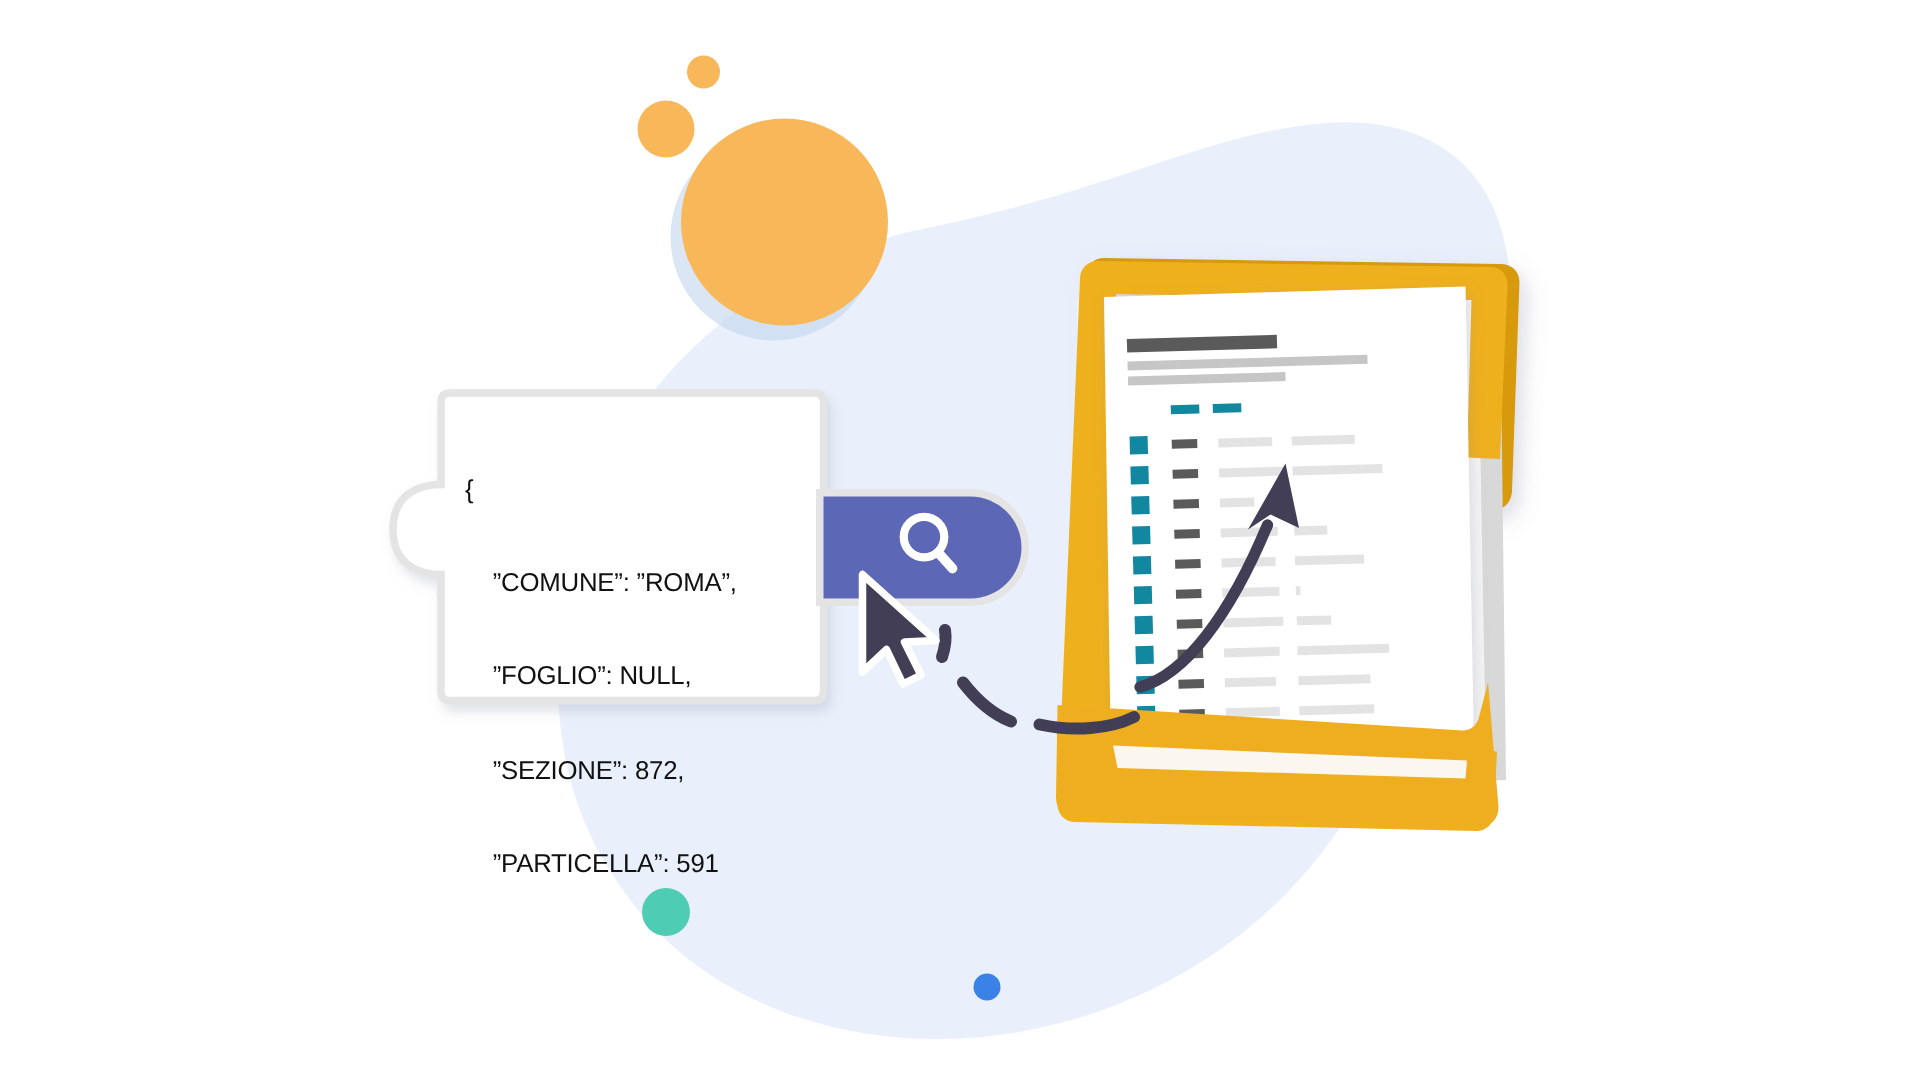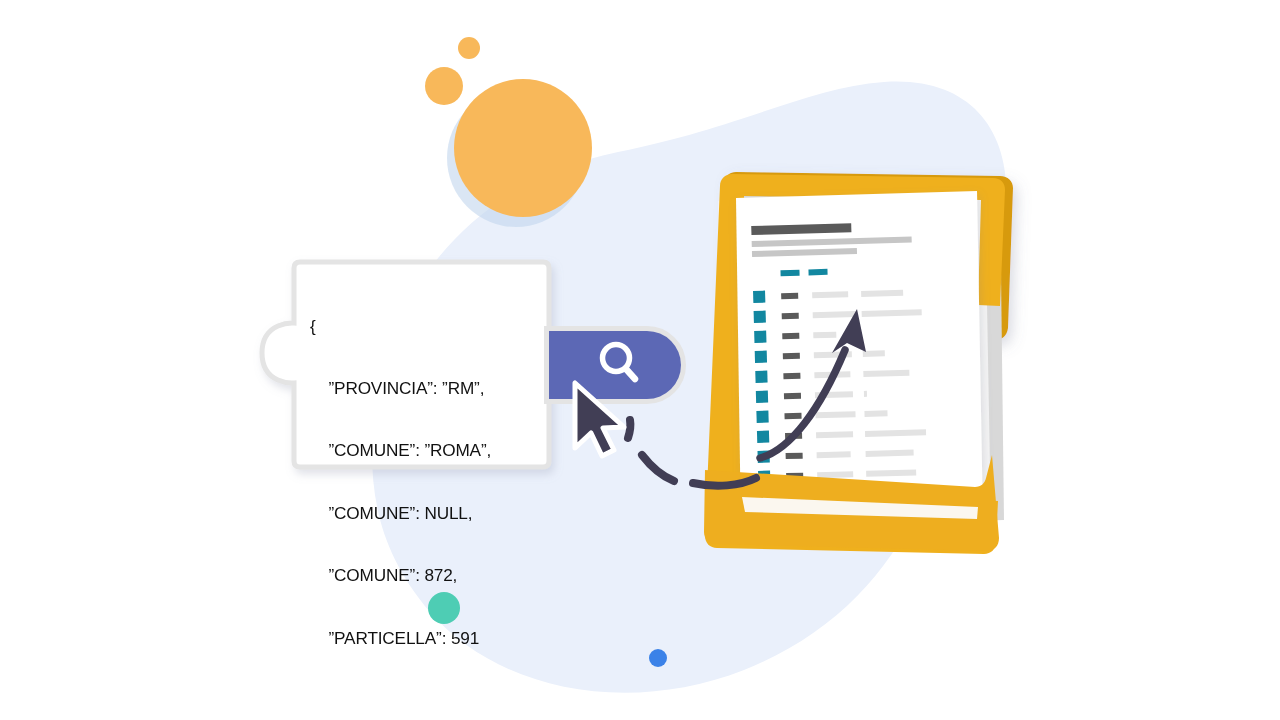--- a/index.html
+++ b/index.html
@@ -220,24 +220,23 @@
            L 294 383
            C 294 383, 262 385, 262 353
            C 262 321, 294 323, 294 323
            L 294 268
            C 294 264, 296 262, 300 262 Z" fill="#ffffff" stroke="#e4e4e4" stroke-width="5"></path>
     </g>
   </svg>
 
   <div id="json-card-text">
     <span class="jline">{</span>
-    <span class="jline">    ”PROVINCIA”: ”RM”,</span>
     <span class="jline">    ”COMUNE”: ”ROMA”,</span>
-    <span class="jline">    ”COMUNE”: NULL,</span>
-    <span class="jline">    ”COMUNE”: 872,</span>
+    <span class="jline">    ”FOGLIO”: NULL,</span>
+    <span class="jline">    ”SEZIONE”: 872,</span>
     <span class="jline">    ”PARTICELLA”: 591</span>
     
   </div>
 
   <svg class="layer" viewBox="0 0 1280 720" style="z-index:25;">
     <g>
 
       <path d="M 549 331 L 647 331 A 34 34 0 0 1 647 399 L 549 399 Z" fill="none" stroke="#e4e4e4" stroke-width="10"></path>
       <path d="M 549 331 L 647 331 A 34 34 0 0 1 647 399 L 549 399 Z" fill="#5c68b5"></path>
 

